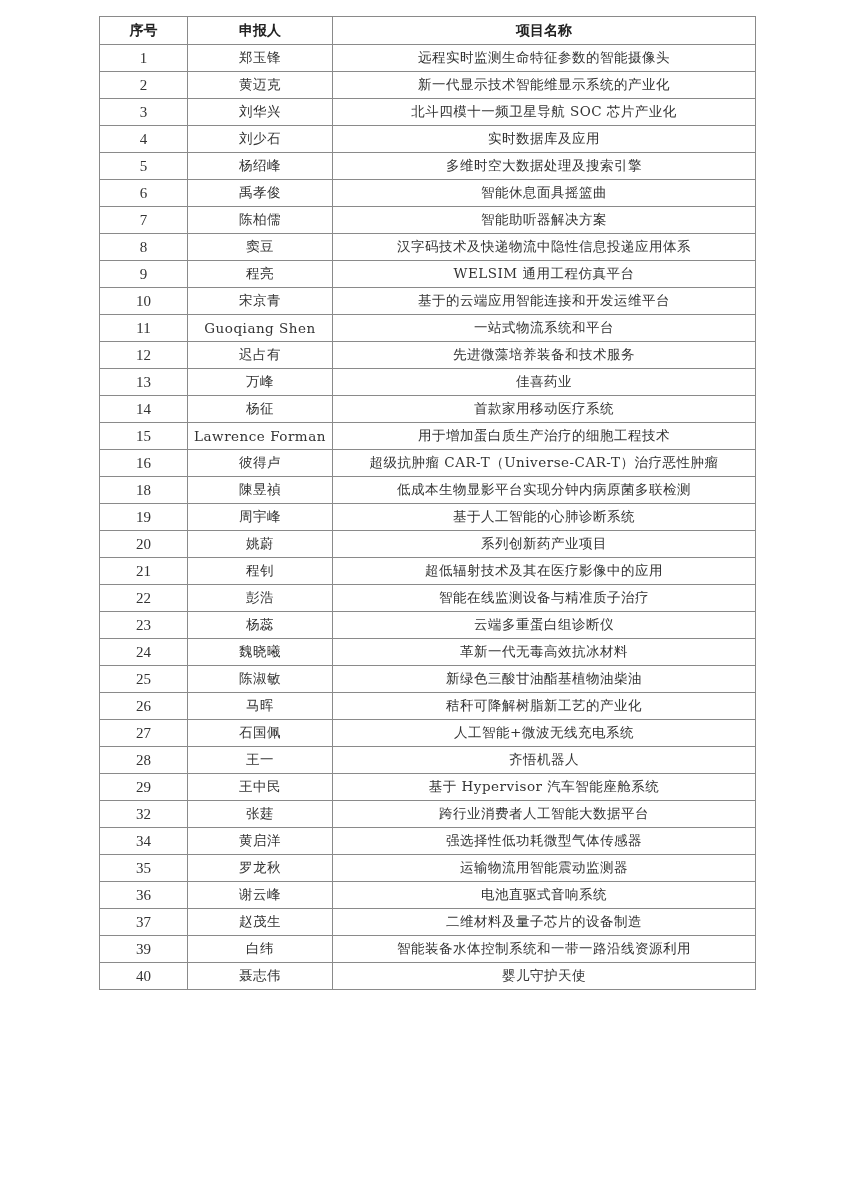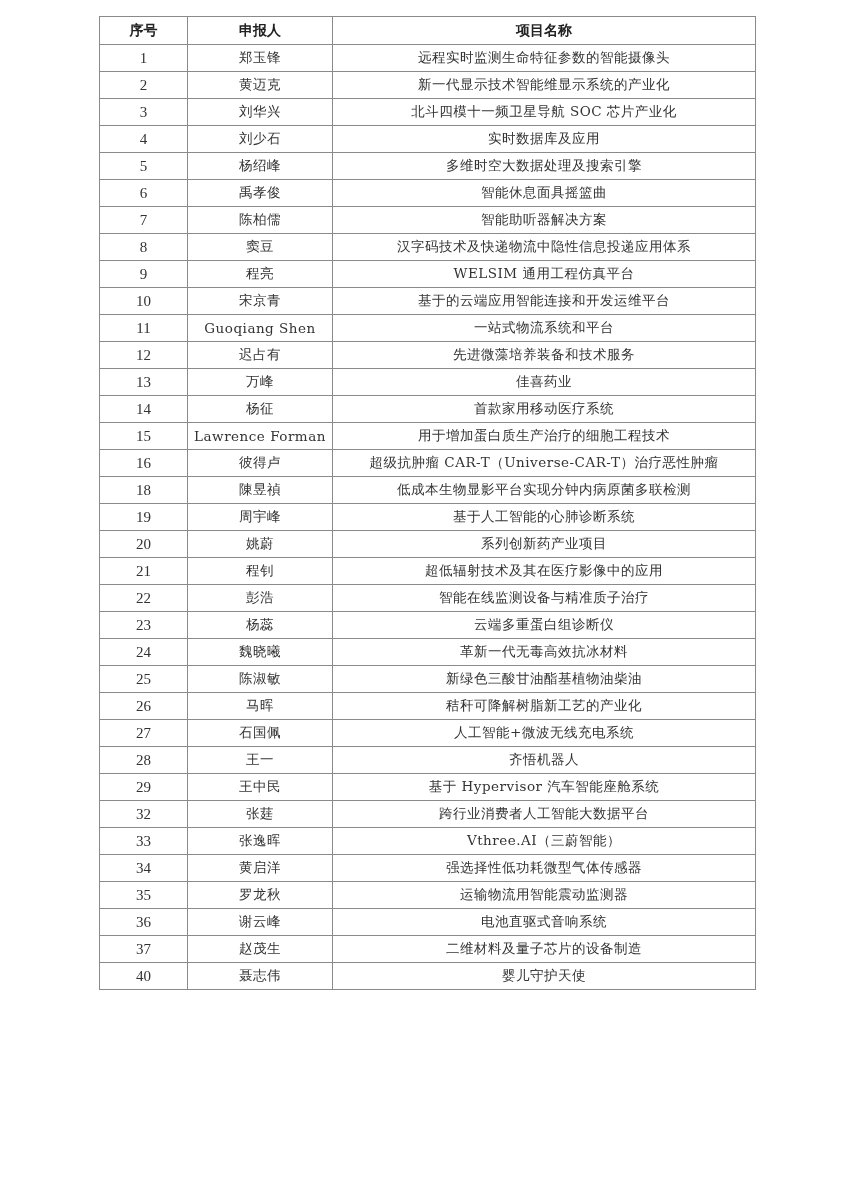--- a/index.html
+++ b/index.html
@@ -190,43 +190,43 @@
           <td class="num">29</td>
           <td>王中民</td>
           <td>基于 Hypervisor 汽车智能座舱系统</td>
         </tr>
         <tr>
           <td class="num">32</td>
           <td>张莛</td>
           <td>跨行业消费者人工智能大数据平台</td>
         </tr>
         <tr>
-          <td class="num">33</td>
-          <td>张逸晖</td>
-          <td>Vthree.AI（三蔚智能）</td>
-        </tr>
-        <tr>
           <td class="num">34</td>
           <td>黄启洋</td>
           <td>强选择性低功耗微型气体传感器</td>
         </tr>
         <tr>
           <td class="num">35</td>
           <td>罗龙秋</td>
           <td>运输物流用智能震动监测器</td>
         </tr>
         <tr>
           <td class="num">36</td>
           <td>谢云峰</td>
           <td>电池直驱式音响系统</td>
         </tr>
         <tr>
           <td class="num">37</td>
           <td>赵茂生</td>
           <td>二维材料及量子芯片的设备制造</td>
+        </tr>
+        <tr>
+          <td class="num">39</td>
+          <td>白纬</td>
+          <td>智能装备水体控制系统和一带一路沿线资源利用</td>
         </tr>
         <tr>
           <td class="num">40</td>
           <td>聂志伟</td>
           <td>婴儿守护天使</td>
         </tr>
       </tbody>
   </table>
 </div>
 

